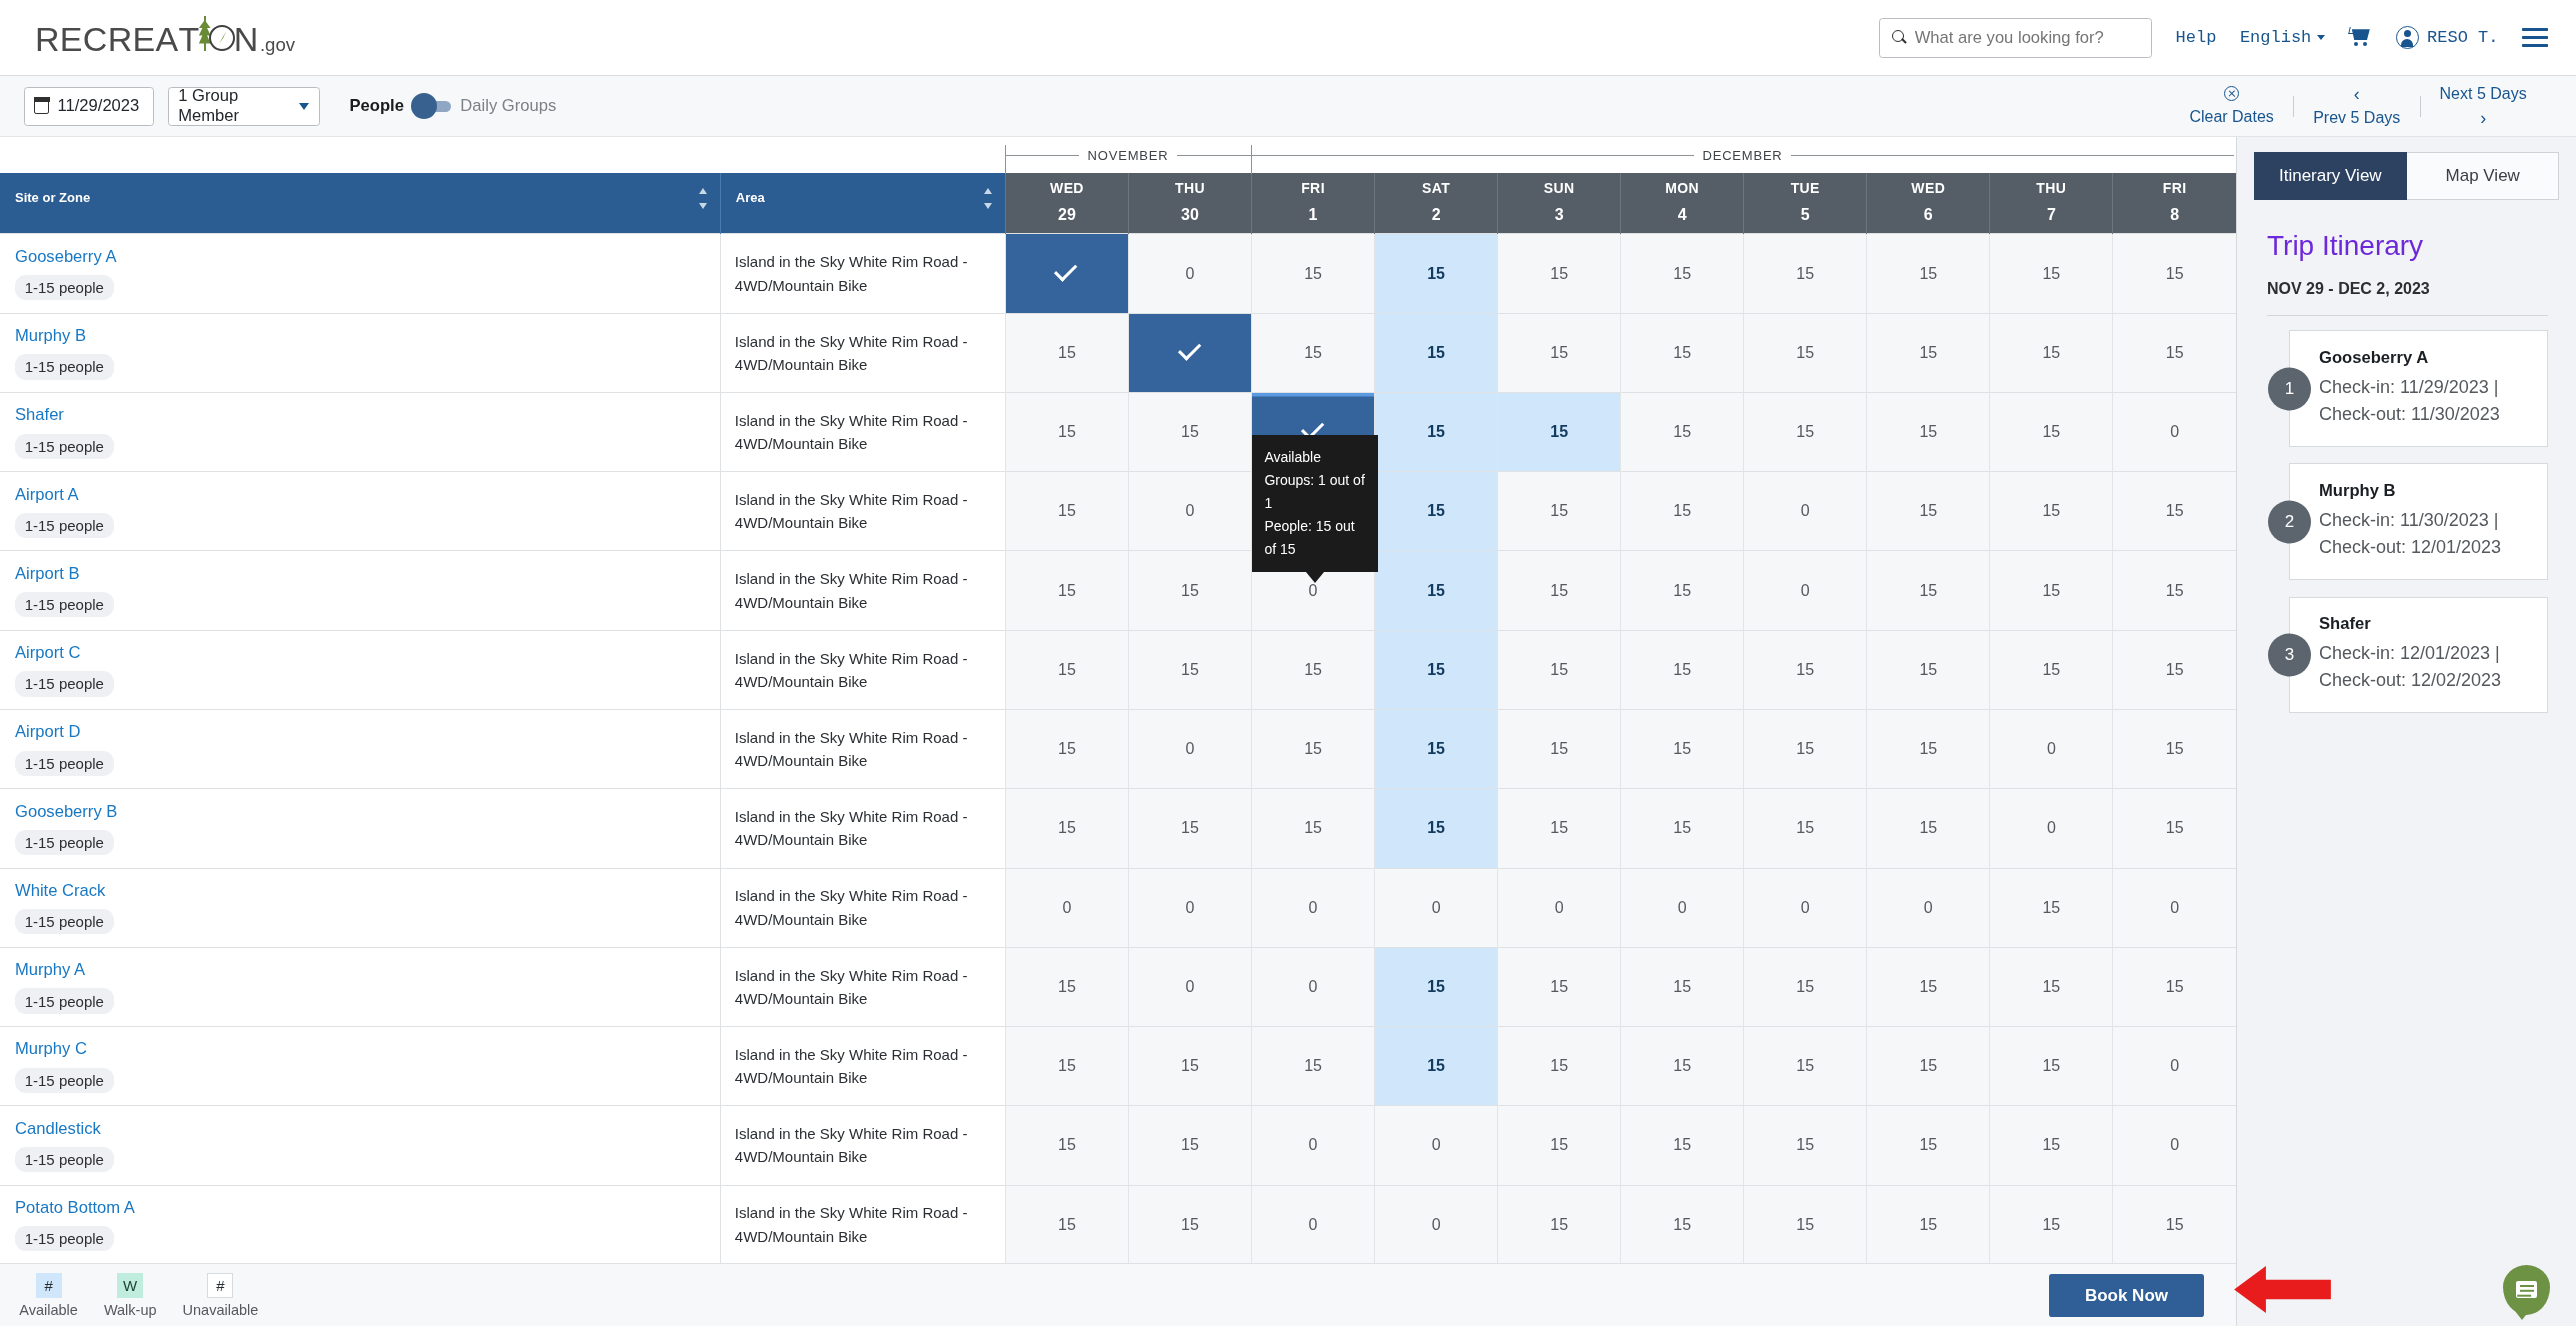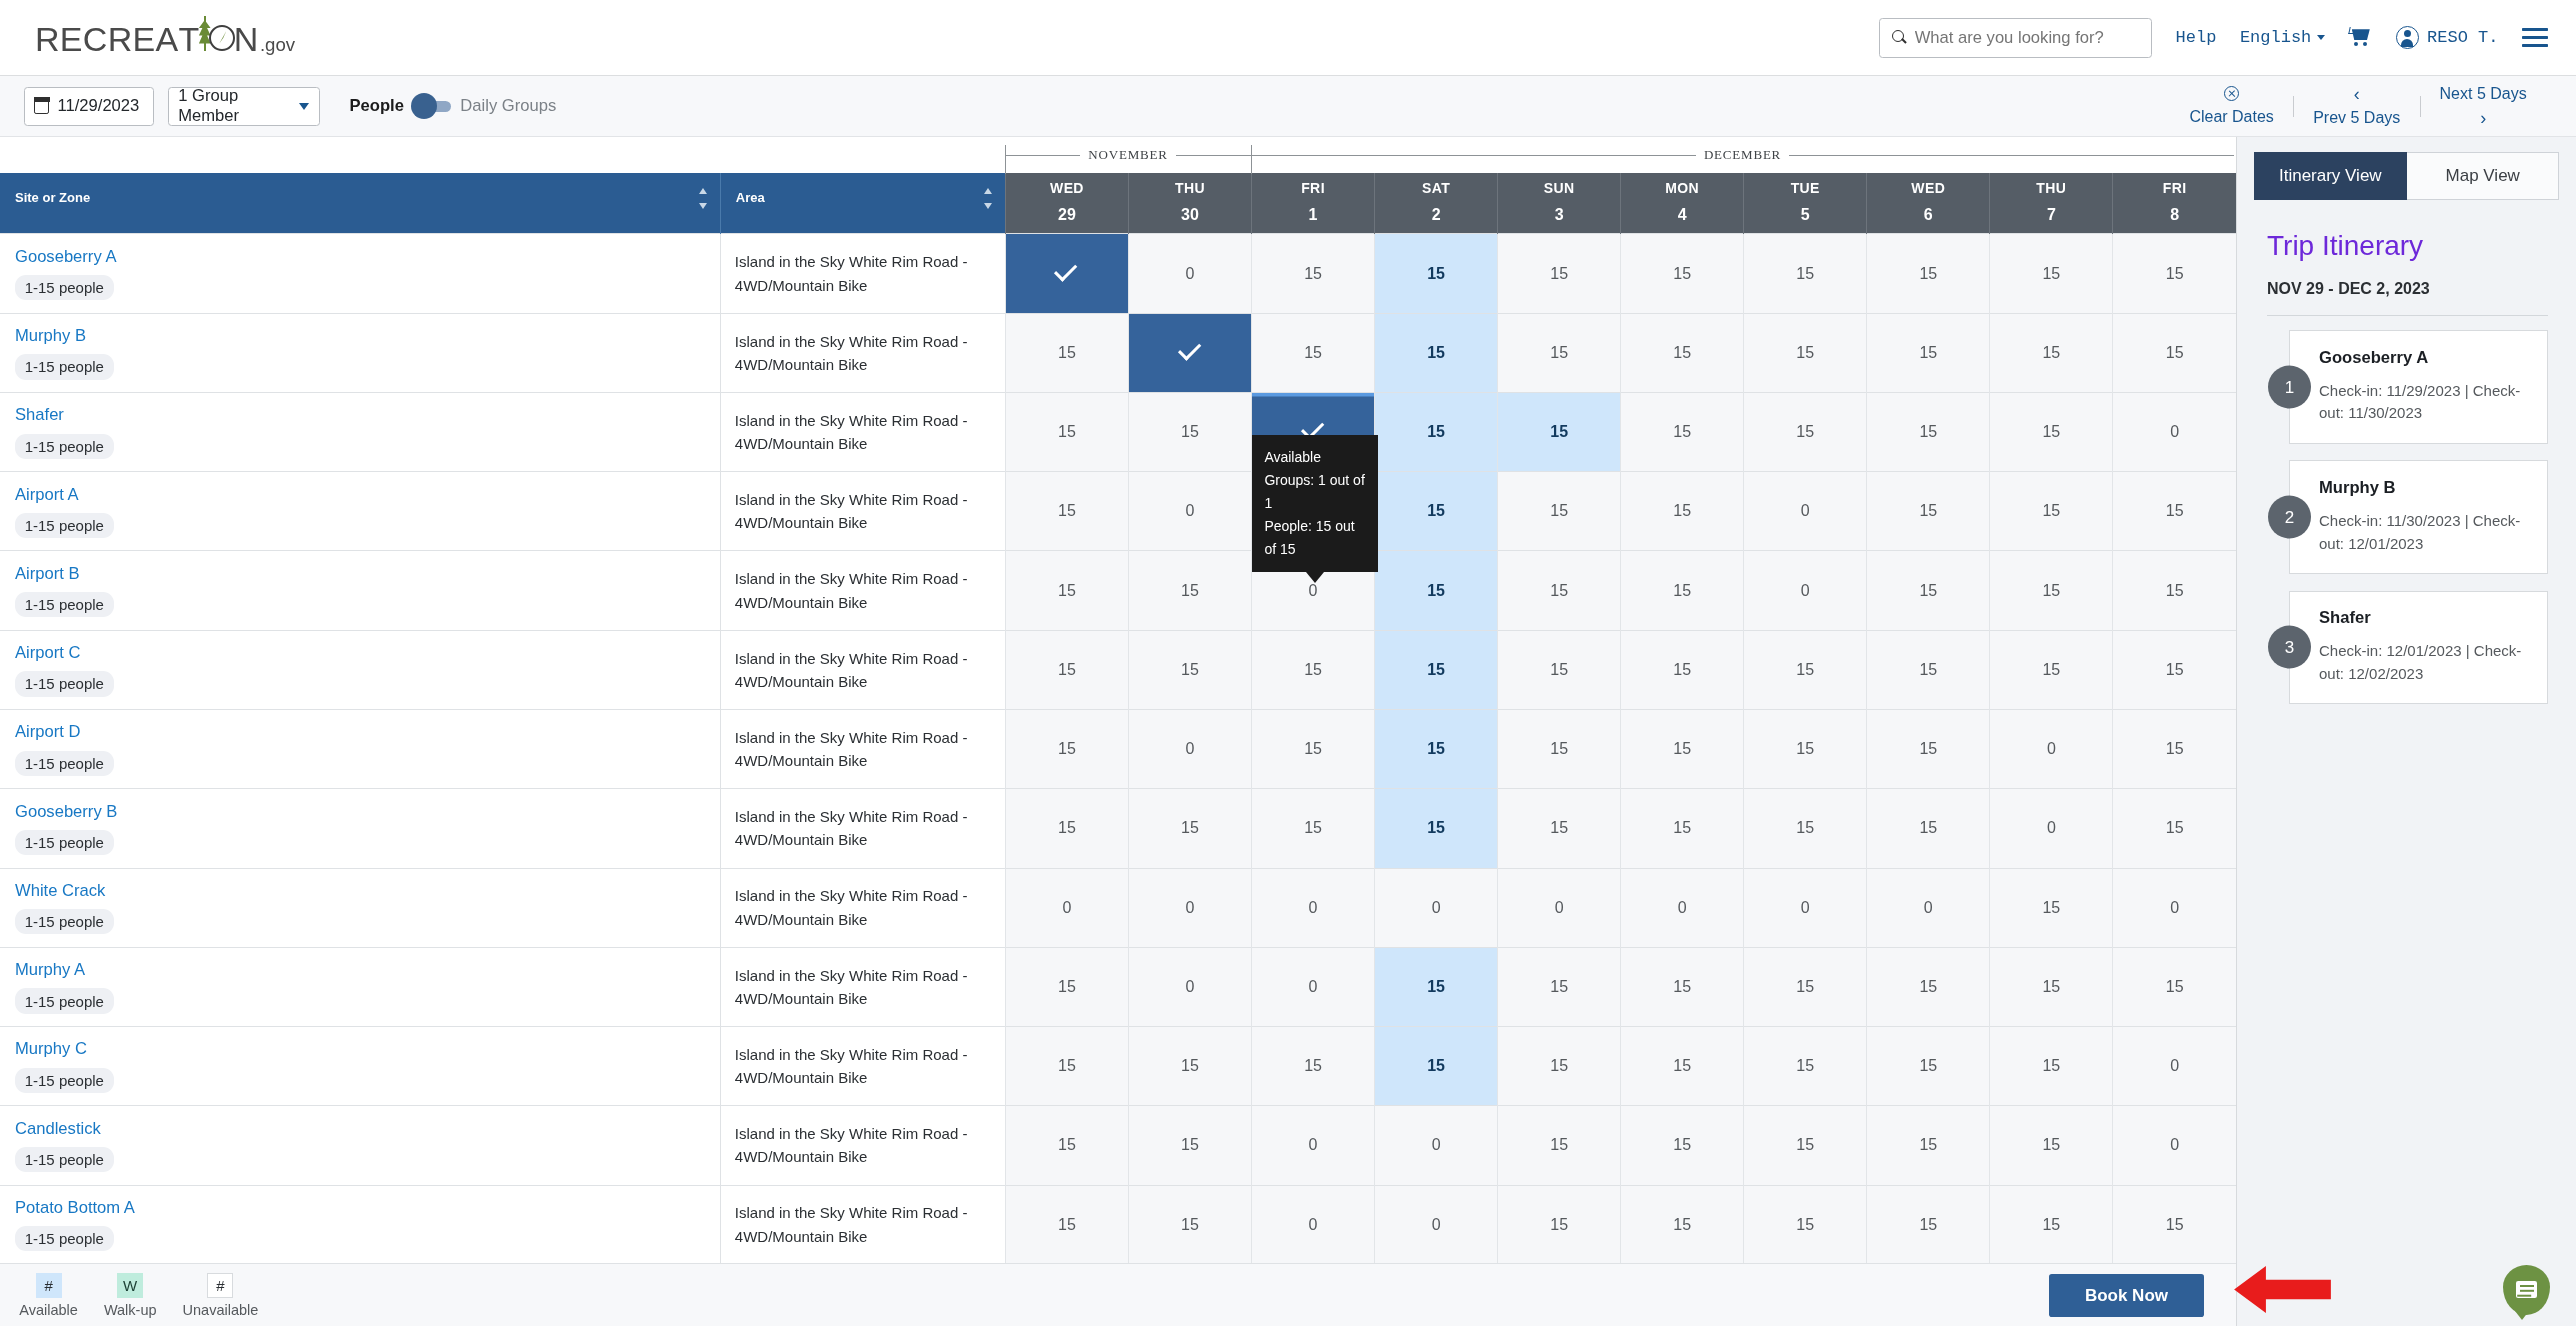--- a/index.html
+++ b/index.html
@@ -158,21 +158,21 @@
   .main {
     display: flex; height: calc(1327px - 76px - 61px);
   }
   .grid-pane { flex: 1; position: relative; background: #fff; min-width: 0; }
   .itin-pane {
     width: 340px; flex: 0 0 340px; background: #f1f3f6; border-left: 0.7px solid #d7dadd;
     display: flex; flex-direction: column;
   }
 
   
-  .month-bar { display: flex; height: 36px; align-items: flex-start; padding-left: 1005px; font-family: Liberation Serif, serif; }
+  .month-bar { display: flex; height: 36px; align-items: flex-start; padding-left: 1005px; }
   .month-seg {
     display: flex; align-items: center; height: 100%; position: relative;
   }
   .month-seg .rule { flex: 1; height: 0.7px; background: #8d9296; }
   .month-seg .mname {
     font-size: 13px; color: #3f4347; letter-spacing: 0.8px; padding: 0 8.3px; white-space: nowrap;
   }
   .month-seg:before {
     content: ""; position: absolute; left: 0; top: 8.3px; bottom: -1.4px; width: 0.7px; background: #8d9296;
   }
@@ -289,21 +289,21 @@
   .itin-card {
     background: #fff; border: 0.7px solid #d7dadd; margin-left: 22px; margin-bottom: 16.6px;
     padding: 16.6px 18px 18px 29px; position: relative; min-height: 72px;
   }
   .itin-num {
     position: absolute; left: -22px; top: 50%; transform: translateY(-50%);
     width: 43px; height: 43px; border-radius: 50%; background: #5c646d; color: #fff;
     display: flex; align-items: center; justify-content: center; font-size: 17px;
   }
   .itin-name { font-size: 16.6px; font-weight: bold; color: #1b1f24; }
-  .itin-dates { font-size: 15px; color: #55595d; margin-top: 12px; line-height: 1.5; }
+  .itin-dates { font-size: 18px; color: #55595d; margin-top: 6px; line-height: 1.5; }
 </style>
 </head>
 <body>
 
 <div class="site-header">
   <a class="logo-wrap">
     <span class="logo-text">RECRE</span>
       <span class="logo-text grn">A</span>
       <span class="logo-text grn">T</span>
       <span class="logo-tree"></span>

